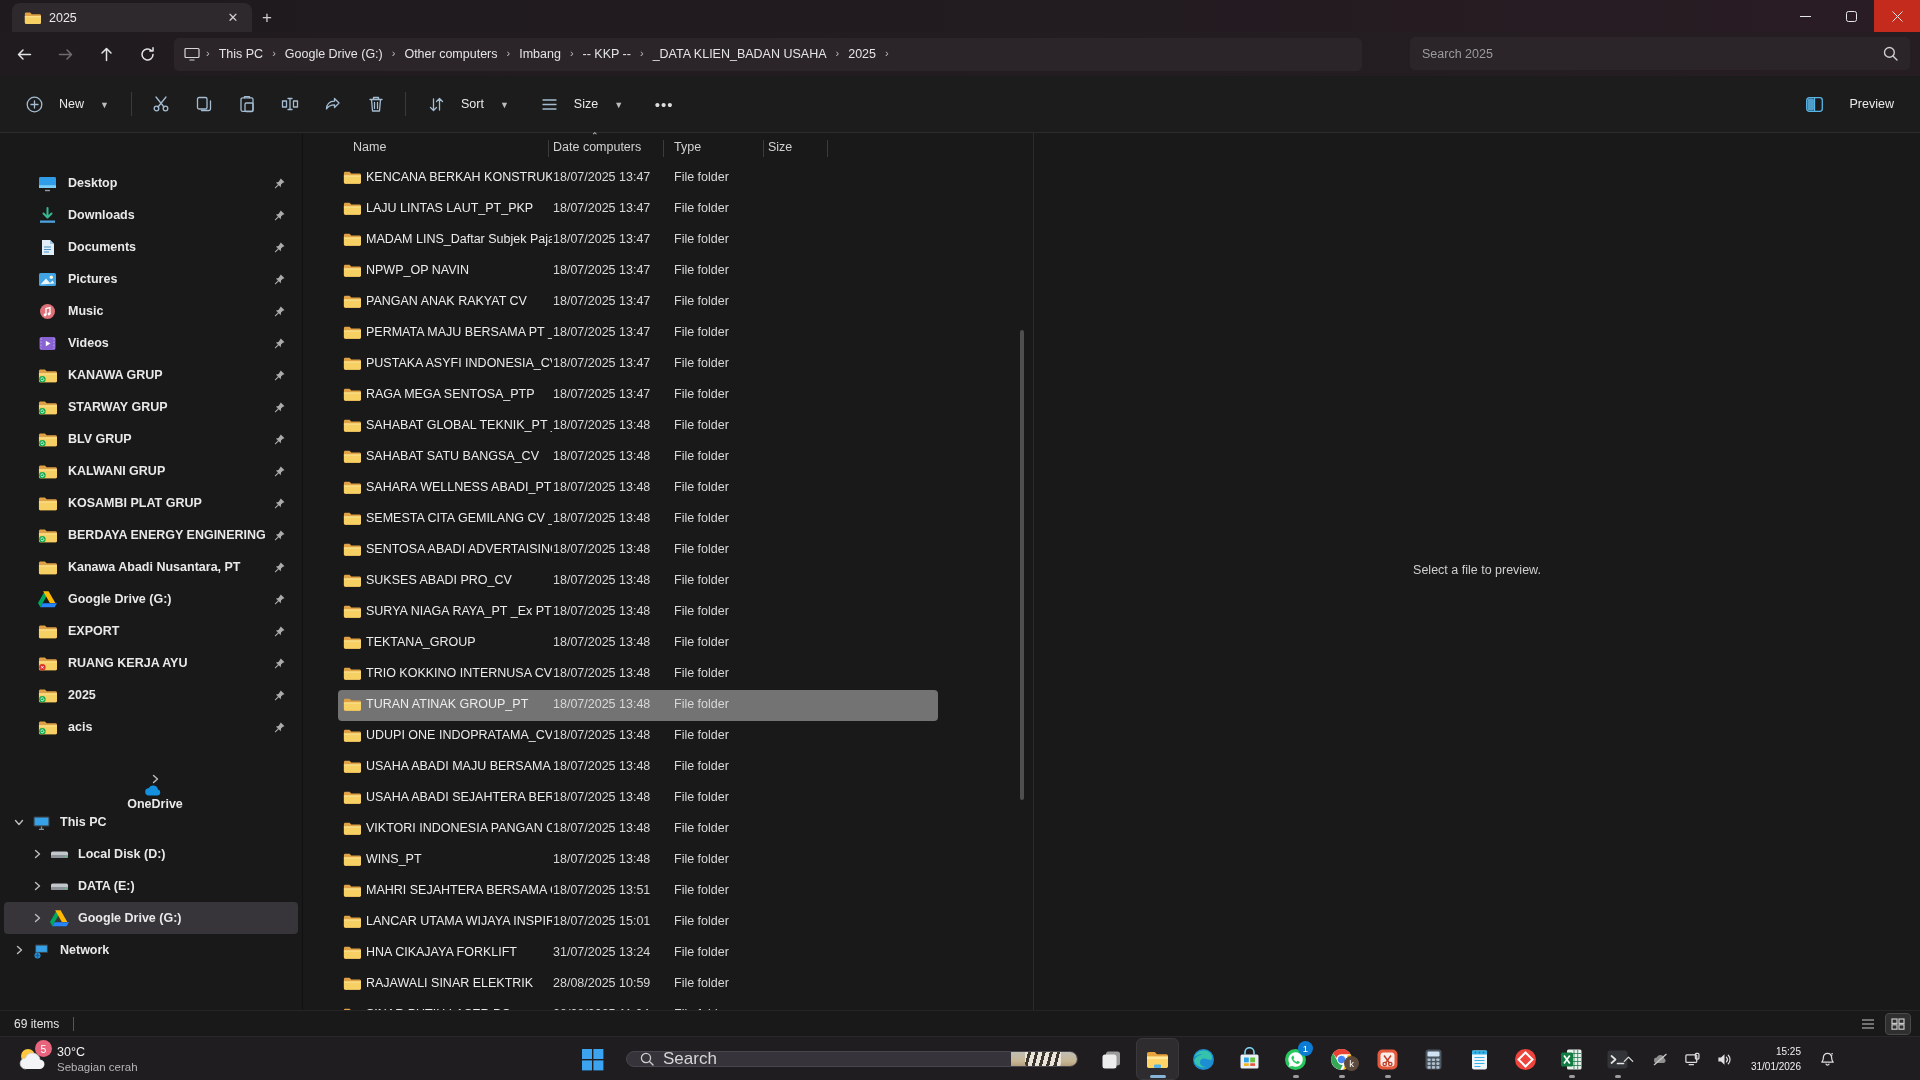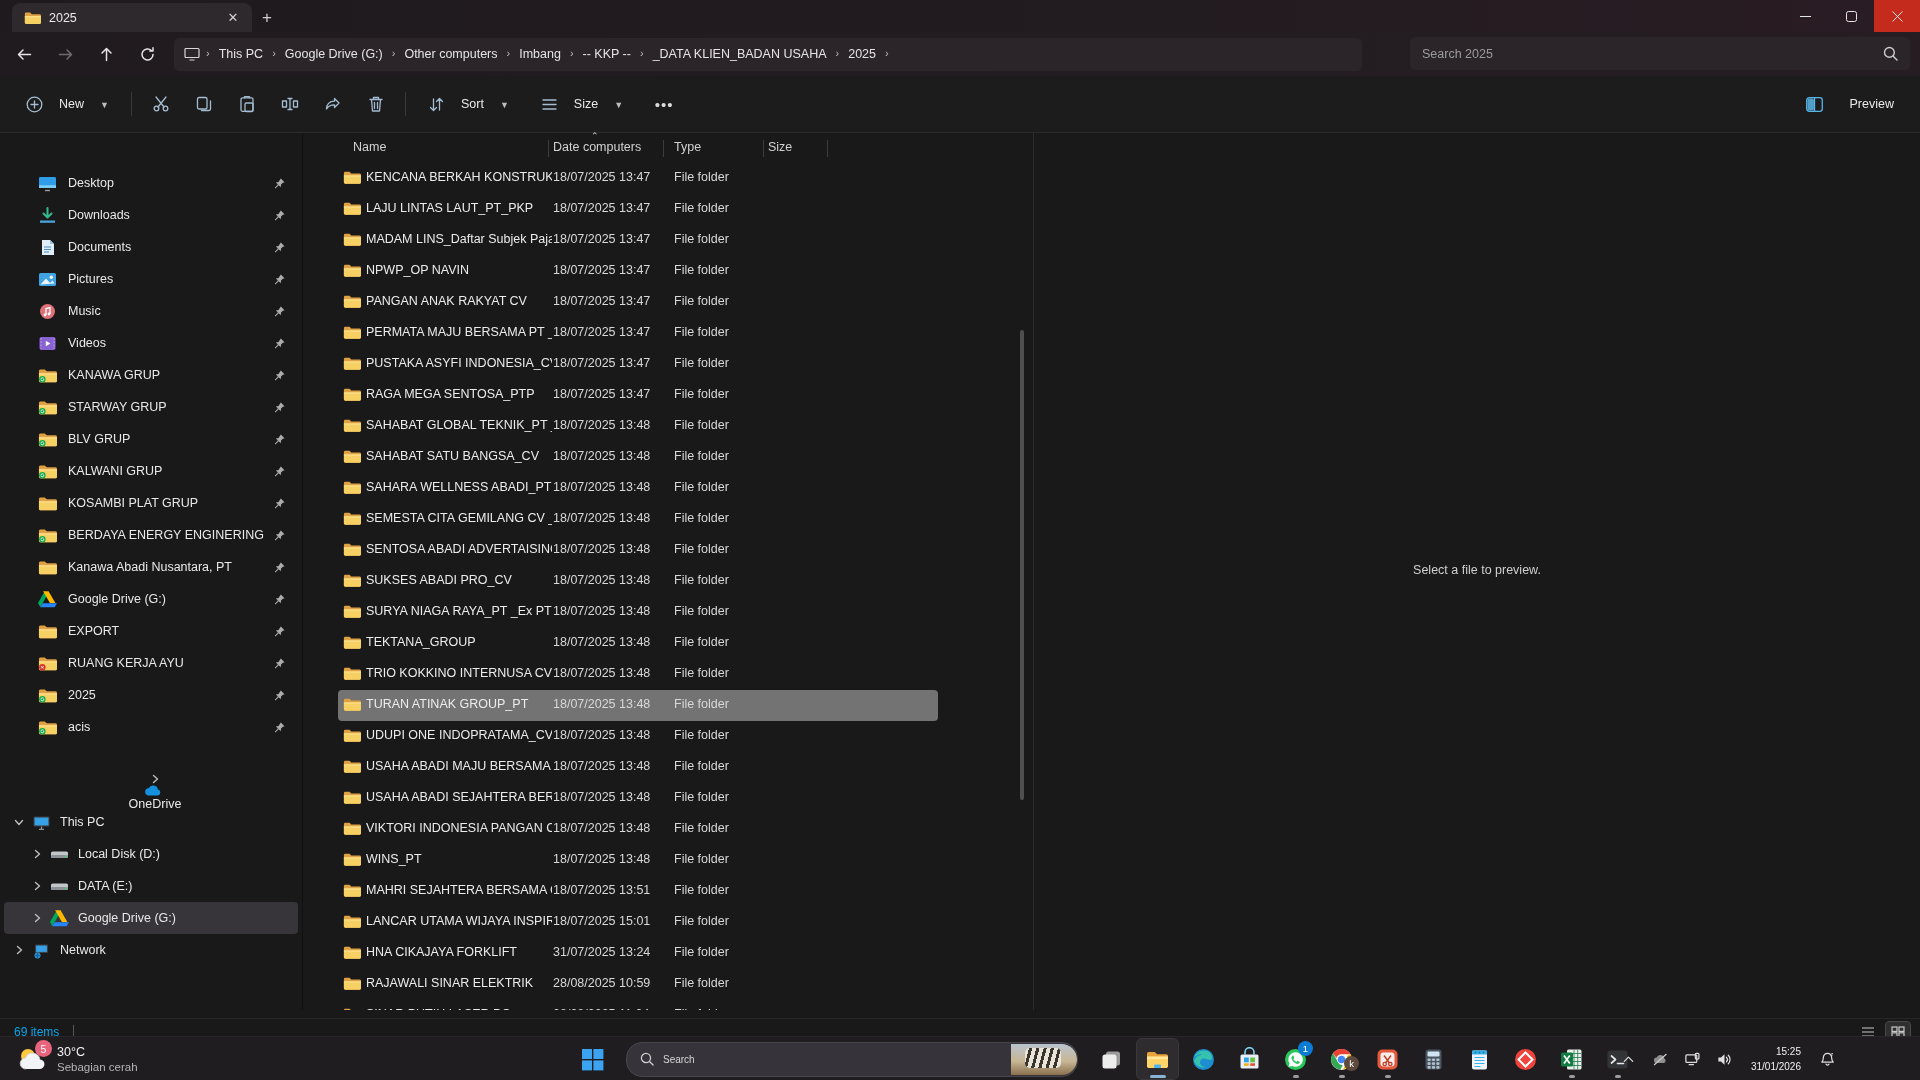--- a/index.html
+++ b/index.html
@@ -43,21 +43,21 @@
   .cmd-ic svg{width:18px;height:18px;fill:none;stroke:#a4bdd2;stroke-width:1.3;stroke-linecap:round;stroke-linejoin:round;}
   .iconbtn{width:38px;height:36px;border-radius:4px;display:flex;align-items:center;justify-content:center;}
   .vdiv{width:1px;height:24px;background:#3a3a3a;margin:0 10px;}
   .cmd-more{color:#dcdcdc;font-size:15px;letter-spacing:1px;}
   .previewbtn{margin-left:auto;display:flex;align-items:center;gap:27px;padding:8px 12px;border-radius:4px;color:#eaeaea;}
   .previewbtn svg{width:17px;height:15px;}
 
   
   .main{position:absolute;left:0;top:133px;width:1920px;height:877px;background:#191919;}
   
-  .sidebar{position:absolute;left:0;top:0;width:303px;height:877px;padding-top:34px;overflow:hidden;border-right:1px solid #101010;}
+  .sidebar{position:absolute;left:0;top:0;width:303px;height:877px;padding-top:34px;overflow:hidden;border-right:1px solid #101010;font-weight:bold;}
   .sb-item{display:flex;align-items:center;height:32px;padding-left:34px;font-size:12.5px;border-radius:4px;margin:0 4px;}
   .sb-item .ic{width:19px;height:17px;margin-right:11px;flex:0 0 auto;}
   .sb-item .lbl{white-space:nowrap;overflow:hidden;flex:1 1 auto;}
   .sb-item .pin{width:13px;height:13px;margin:0 12px 0 6px;flex:0 0 auto;}
   .sb-gap{height:31px;}
   .sb-tree{display:flex;align-items:center;height:32px;font-size:12.5px;border-radius:4px;margin:0 4px;}
   .sb-tree .chev{width:14px;display:flex;justify-content:center;color:#bdbdbd;}
   .sb-tree .chev svg{width:10px;height:10px;fill:none;stroke:#bdbdbd;stroke-width:1.4;stroke-linecap:round;stroke-linejoin:round;}
   .sb-tree .ic{width:19px;height:17px;margin:0 9px 0 6px;}
   .sb-tree.selected{background:#37343a;}
@@ -76,21 +76,21 @@
   .frow .fdate{position:absolute;left:215px;top:7px;white-space:nowrap;color:#d8d8d8;}
   .frow .ftype{position:absolute;left:336px;top:7px;white-space:nowrap;color:#d8d8d8;}
   .scroll-thumb{position:absolute;left:716px;top:197px;width:4px;height:470px;border-radius:2px;background:#4f4f4f;}
 
   
   .previewpane{position:absolute;left:1033px;top:0;width:887px;height:877px;border-left:1px solid #2b2b2b;}
   .preview-msg{position:absolute;left:0;top:430px;width:100%;text-align:center;font-size:12.5px;color:#cfcfcf;}
 
   
   .statusbar{position:absolute;left:0;top:1010px;width:1920px;height:26px;background:#191919;border-top:1px solid #262626;
-    display:flex;align-items:center;font-size:12px;color:#0ea5e9;margin-top:8px;}
+    display:flex;align-items:center;font-size:12px;color:#e5e5e5;}
   .statusbar .count{margin-left:14px;}
   .statusbar .sep{width:1px;height:14px;background:#555;margin-left:14px;}
   .viewtoggles{margin-left:auto;margin-right:10px;display:flex;gap:6px;}
   .viewtoggles .vt{width:24px;height:20px;border-radius:3px;display:flex;align-items:center;justify-content:center;}
   .viewtoggles svg{width:14px;height:12px;fill:none;stroke:#c9c9c9;stroke-width:1.2;}
   .vt.on{background:#2f2f2f;outline:1px solid #4a4a4a;}
 
   
   .taskbar{position:absolute;left:0;top:1036px;width:1920px;height:44px;background:#201d21;border-top:1px solid #2a262a;}
   .weather{position:absolute;left:8px;top:3px;display:flex;align-items:center;gap:9px;height:38px;padding:0 8px;border-radius:4px;}
@@ -101,22 +101,22 @@
   .wdesc{font-size:11.5px;color:#b5b5b5;line-height:14px;}
   .tb-center{position:absolute;left:572px;top:2px;display:flex;align-items:center;gap:5px;}
   .tb-btn{position:relative;width:41px;height:40px;border-radius:5px;display:flex;align-items:center;justify-content:center;}
   .tb-btn svg,.tb-btn .glyph{width:25px;height:25px;}
   .tb-btn.active{background:rgba(255,255,255,.07);outline:1px solid rgba(255,255,255,.12);}
   .run-dot{position:absolute;bottom:1px;left:50%;transform:translateX(-50%);width:6px;height:3px;border-radius:2px;background:#9b9b9b;}
   .tb-btn.active .run-dot{width:16px;background:#86b5d8;}
   .tb-badge{position:absolute;right:3px;top:2px;min-width:15px;height:15px;border-radius:8px;background:var(--bluebadge);
     color:#fff;font-size:9.5px;display:flex;align-items:center;justify-content:center;padding:0 2px;}
   .tb-badge.dark{background:#5d4a3c;top:auto;bottom:8px;}
-  .searchpill{display:flex;align-items:center;width:452px;height:35px;border-radius:16px;background:#36343a;
-    border:1px solid #48464d;margin:0 8px;padding-left:13px;font-size:10px;color:#d6d6d6;overflow:hidden;}
+  .searchpill{display:flex;align-items:center;width:452px;height:16px;border-radius:16px;background:#36343a;
+    border:1px solid #48464d;margin:0 8px;padding-left:13px;font-size:17px;color:#d6d6d6;overflow:hidden;}
   .searchpill .mag{width:14px;height:14px;margin-right:9px;}
   .zebra{margin-left:auto;width:66px;height:31px;border-radius:0 16px 16px 0;
     background:linear-gradient(180deg,#b9c4cf 0%,#c8b795 55%,#8a6f4e 100%);position:relative;overflow:hidden;}
   .zebra:before{content:"";position:absolute;left:14px;top:4px;width:36px;height:20px;border-radius:5px;
     background:repeating-linear-gradient(105deg,#e8e4da 0 4px,#3a342c 4px 7px);}
   .tray{position:absolute;right:78px;top:2px;height:40px;display:flex;align-items:center;gap:7px;}
   .tray-btn{height:36px;min-width:30px;border-radius:4px;display:flex;align-items:center;justify-content:center;}
   .tray-btn svg{width:17px;height:17px;fill:none;stroke:#dedede;stroke-width:1.3;stroke-linecap:round;stroke-linejoin:round;}
   .clock{text-align:right;font-size:10px;color:#f0f0f0;line-height:15px;padding:0 4px;}
 

